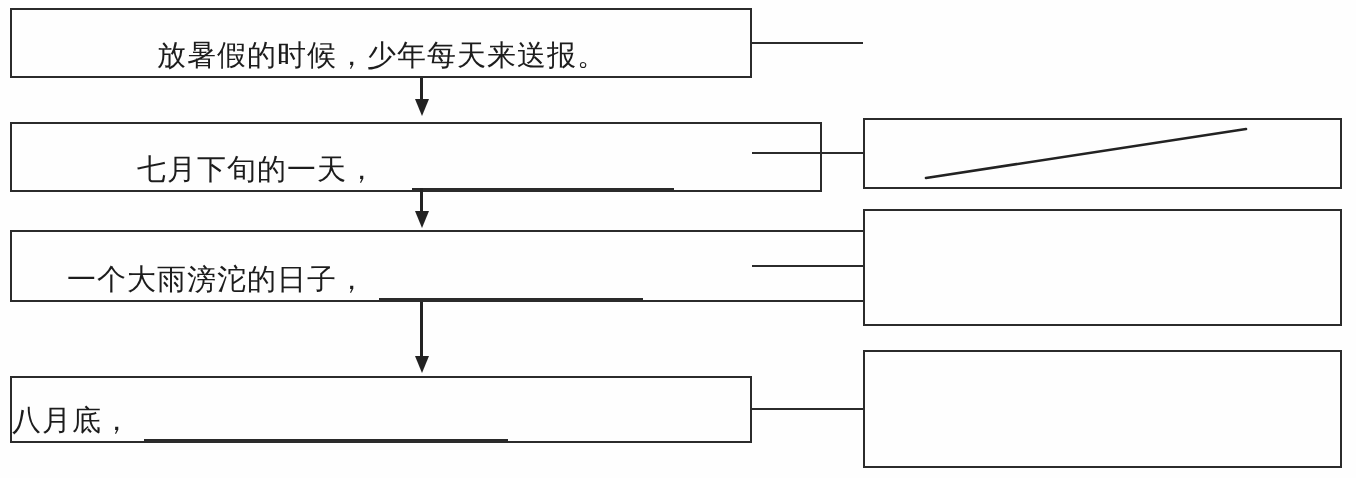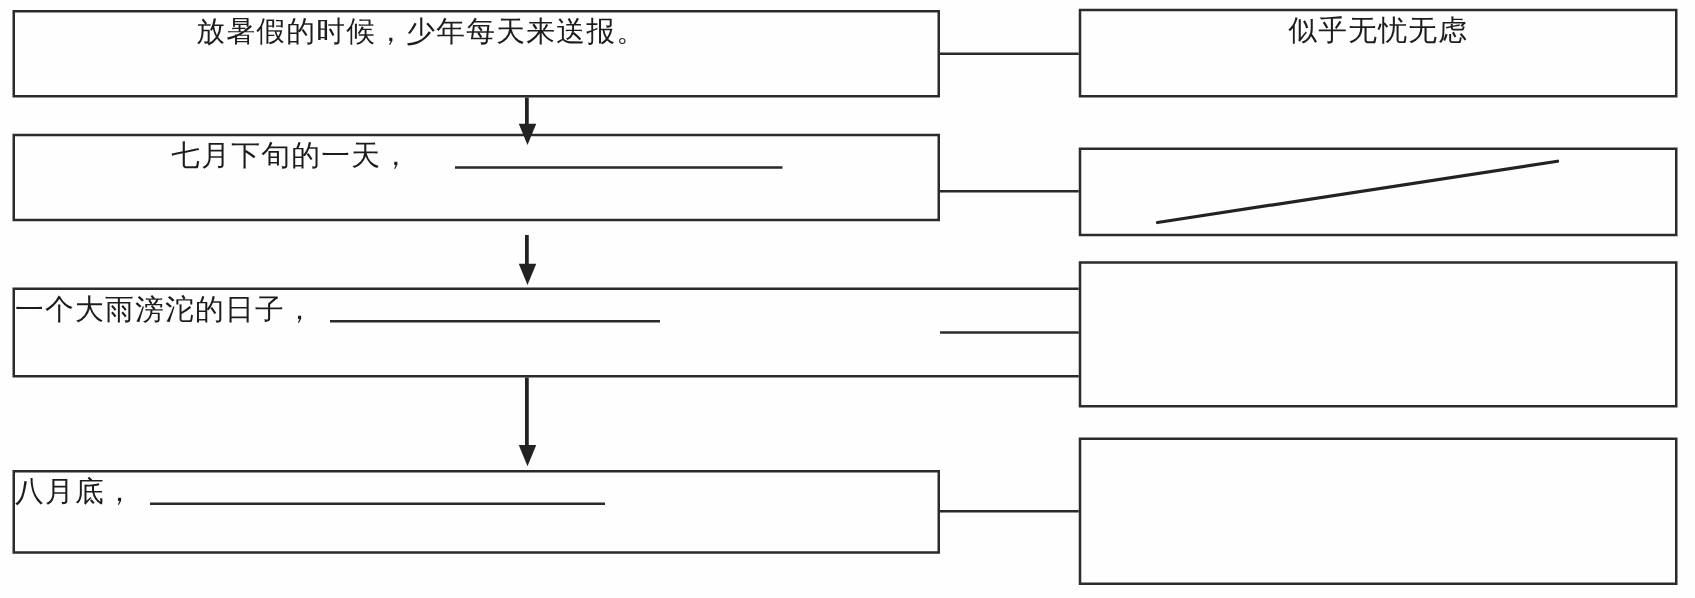--- a/index.html
+++ b/index.html
@@ -15,31 +15,31 @@
     font-family: "Liberation Serif", "DejaVu Serif", serif;
     color: #1c1c1c;
     overflow: hidden;
   }
   .box {
     position: absolute;
     box-sizing: border-box;
     border: 2px solid #2b2b2b;
     background: #fefefe;
     display: flex;
-    align-items: flex-start;
-    font-size: 23px;
+    align-items: flex-end;
+    font-size: 29px;
     letter-spacing: 1px;
     white-space: nowrap;
   }
   .box.centered { justify-content: center; }
 
   
   .box-l1 { left: 10px;  top: 8px;   width: 742px; height: 70px;  padding-left: 145px; }
-  .box-l2 { left: 10px;  top: 107px; width: 742px; height: 70px;  padding-left: 125px; gap: 23px; }
-  .box-l3 { left: 10px;  top: 230px; width: 890px; height: 72px;   }
+  .box-l2 { left: 10px;  top: 122px; width: 812px; height: 70px;  padding-left: 125px; gap: 23px; }
+  .box-l3 { left: 10px;  top: 230px; width: 890px; height: 72px;  padding-left: 55px;  }
   .box-l4 { left: 10px;  top: 376px; width: 742px; height: 67px;  }
 
   
   .box-r1 { left: 863px; top: 7px;   width: 479px; height: 71px;  }
   .box-r2 { left: 863px; top: 118px; width: 479px; height: 71px;  padding: 0; }
   .box-r3 { left: 863px; top: 209px; width: 479px; height: 117px; }
   .box-r4 { left: 863px; top: 350px; width: 479px; height: 118px; }
 
   .blank {
     display: inline-block;
@@ -106,23 +106,20 @@
   <div class="box box-l3">
     <span>一个大雨滂沱的日子，</span>
     <span class="blank blank-l3"></span>
   </div>
 
   <div class="box box-l4">
     <span>八月底，</span>
     <span class="blank blank-l4"></span>
   </div>
 
-  <div class="box box-r1 centered">
-    <span>似乎无忧无虑</span>
-  </div>
 
   <div class="box box-r2">
     <svg class="diag-svg" viewBox="0 0 475 67" preserveAspectRatio="none">
       <line x1="61" y1="58" x2="381" y2="9" stroke="#222222" stroke-width="2.6" stroke-linecap="round"></line>
     </svg>
   </div>
 
   <div class="box box-r3"></div>
 
   <div class="box box-r4"></div>

